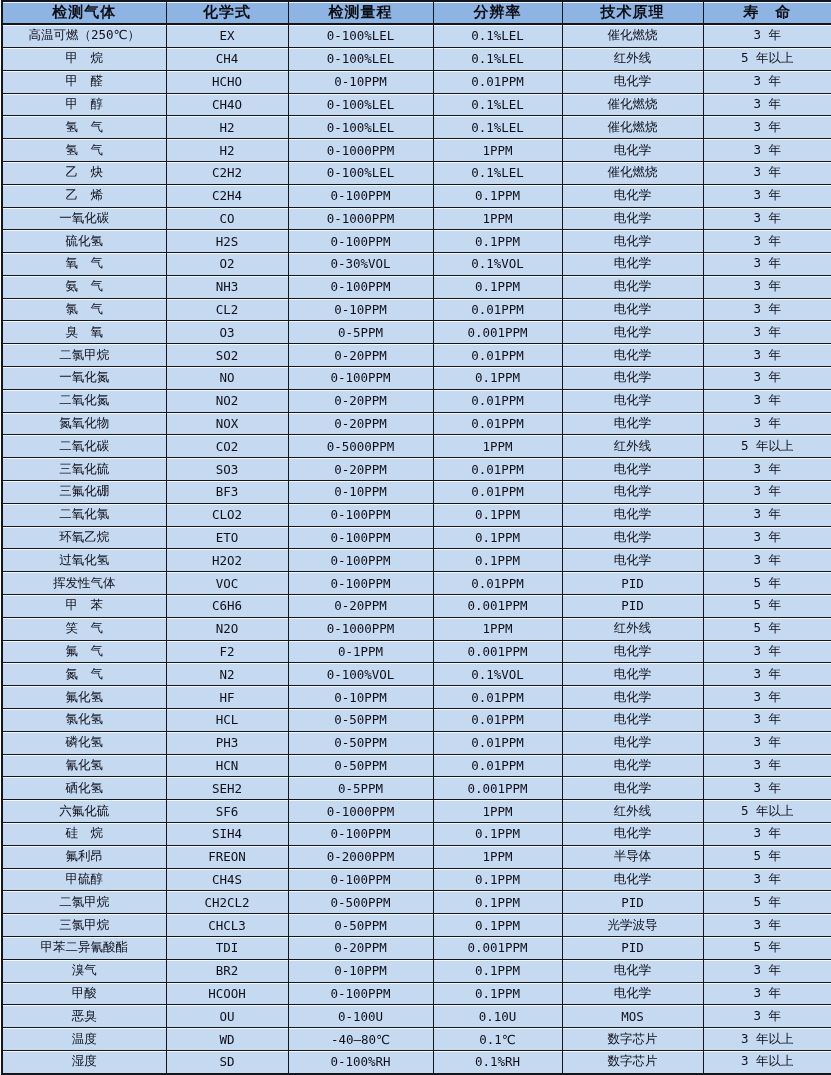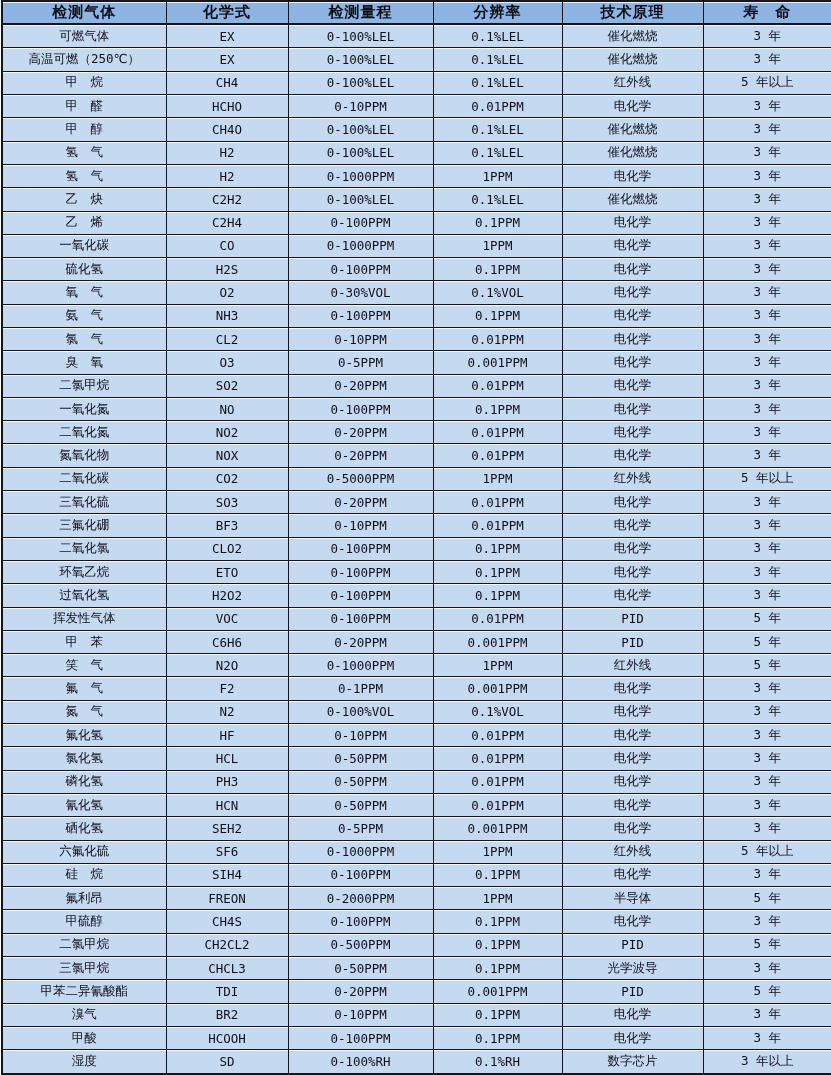--- a/index.html
+++ b/index.html
@@ -64,28 +64,20 @@
       <th>检测气体</th>
       <th>化学式</th>
       <th>检测量程</th>
       <th>分辨率</th>
       <th>技术原理</th>
       <th>寿　命</th>
     </tr>
   </thead>
   <tbody>
       <tr>
-        <td>可燃气体</td>
-        <td>EX</td>
-        <td>0-100%LEL</td>
-        <td>0.1%LEL</td>
-        <td>催化燃烧</td>
-        <td>3 年</td>
-      </tr>
-      <tr>
         <td>高温可燃（250℃）</td>
         <td>EX</td>
         <td>0-100%LEL</td>
         <td>0.1%LEL</td>
         <td>催化燃烧</td>
         <td>3 年</td>
       </tr>
       <tr>
         <td>甲　烷</td>
         <td>CH4</td>
@@ -416,20 +408,36 @@
       </tr>
       <tr>
         <td>甲酸</td>
         <td>HCOOH</td>
         <td>0-100PPM</td>
         <td>0.1PPM</td>
         <td>电化学</td>
         <td>3 年</td>
       </tr>
       <tr>
+        <td>恶臭</td>
+        <td>OU</td>
+        <td>0-100U</td>
+        <td>0.10U</td>
+        <td>MOS</td>
+        <td>3 年</td>
+      </tr>
+      <tr>
+        <td>温度</td>
+        <td>WD</td>
+        <td>-40—80℃</td>
+        <td>0.1℃</td>
+        <td>数字芯片</td>
+        <td>3 年以上</td>
+      </tr>
+      <tr>
         <td>湿度</td>
         <td>SD</td>
         <td>0-100%RH</td>
         <td>0.1%RH</td>
         <td>数字芯片</td>
         <td>3 年以上</td>
       </tr>
     </tbody>
 </table>
 

